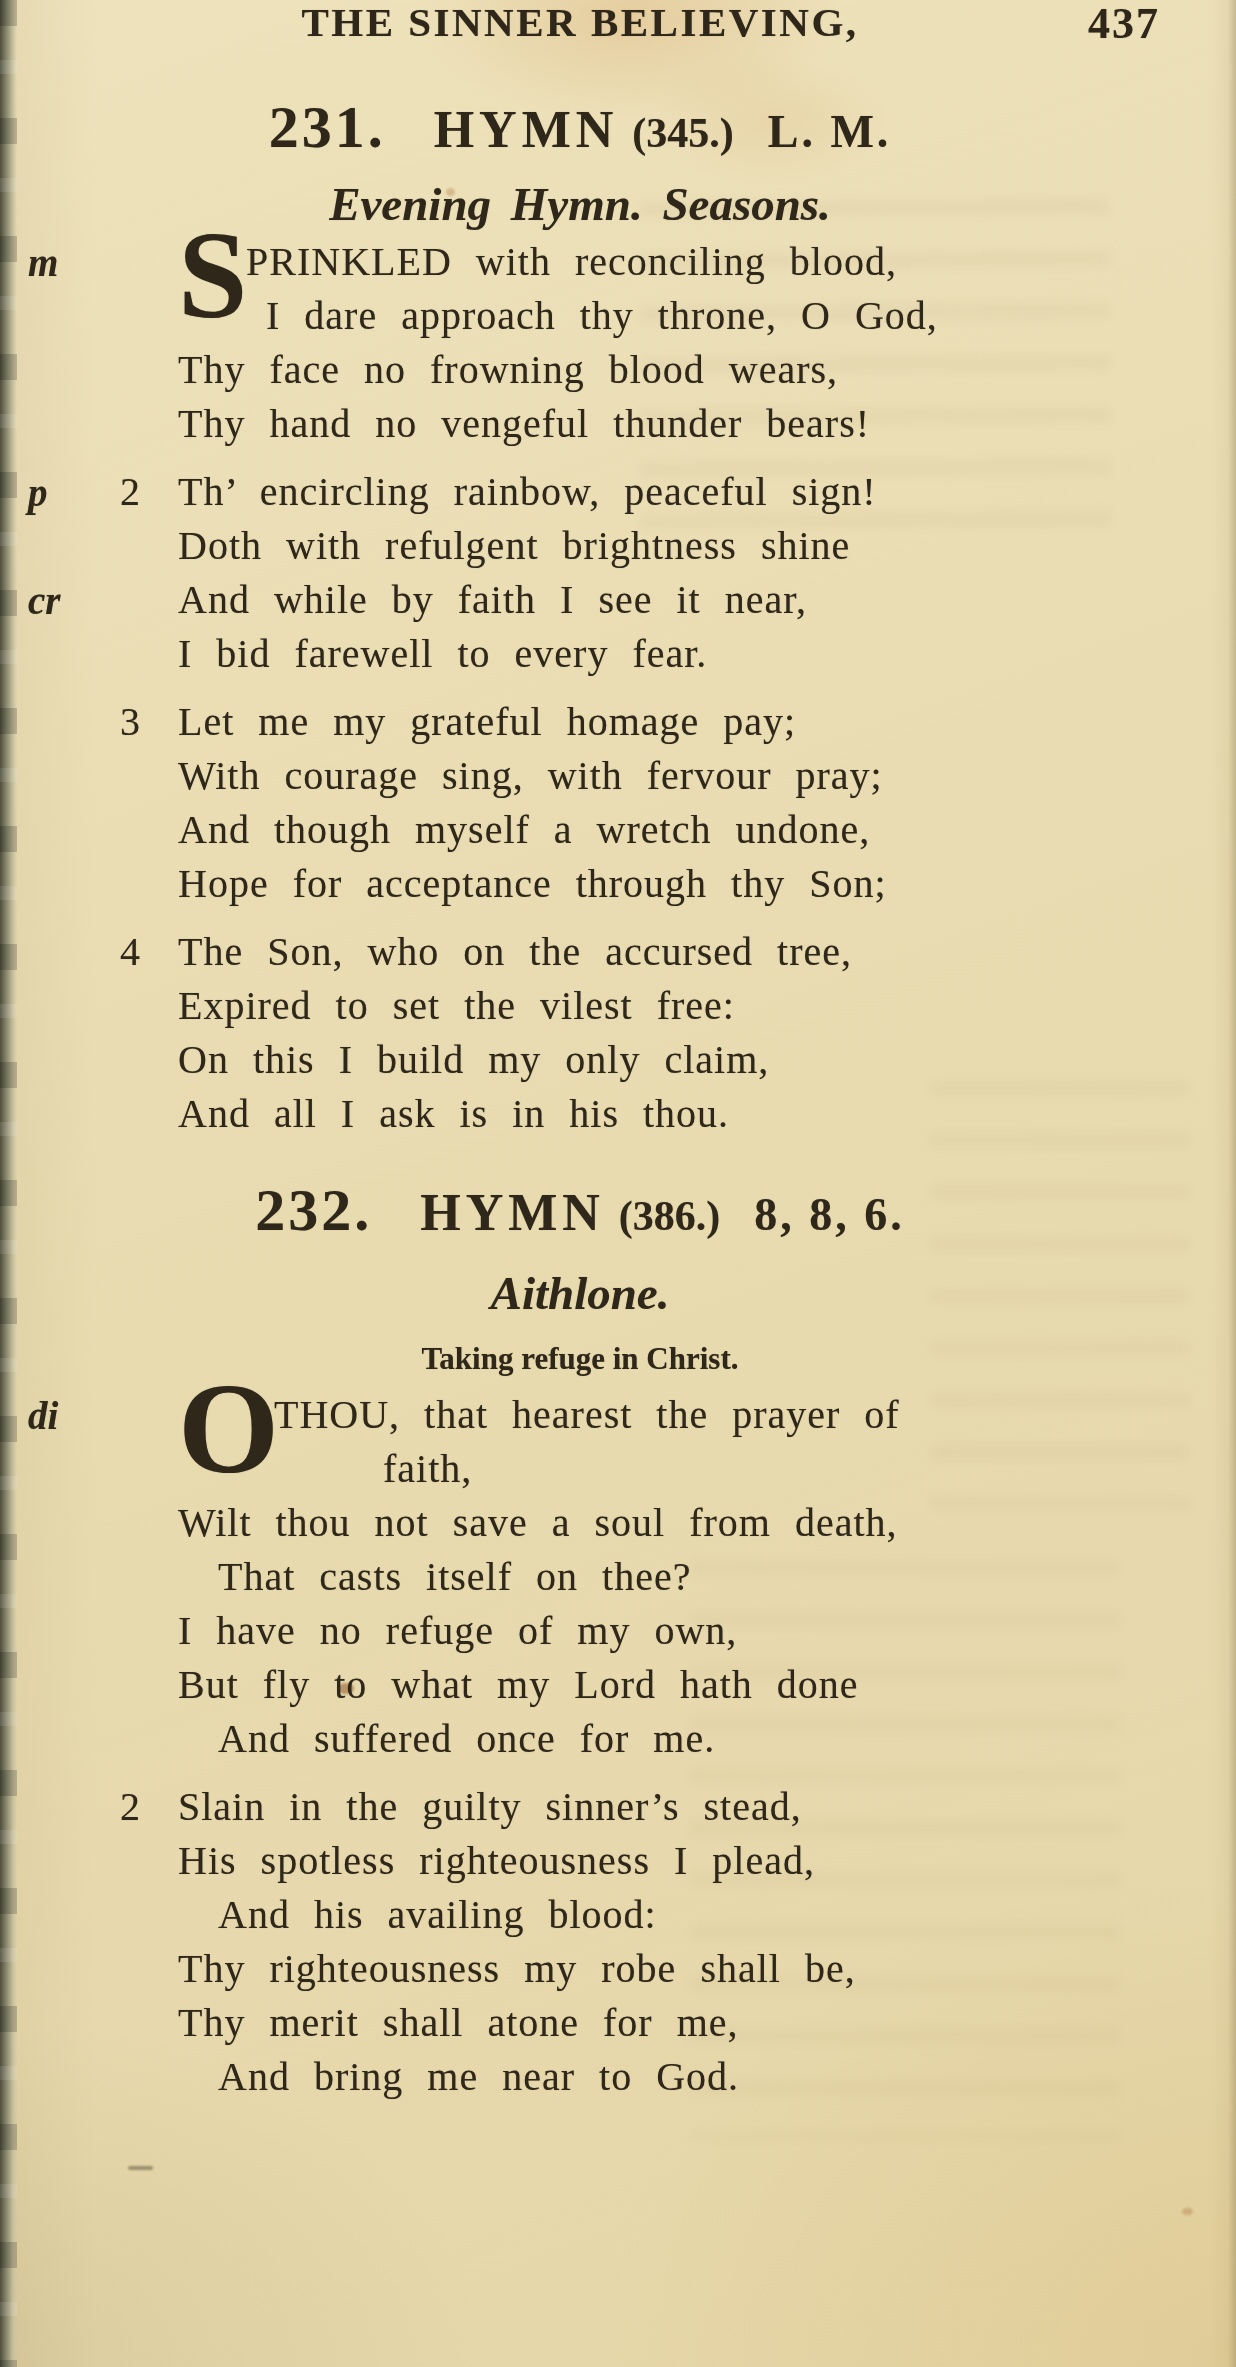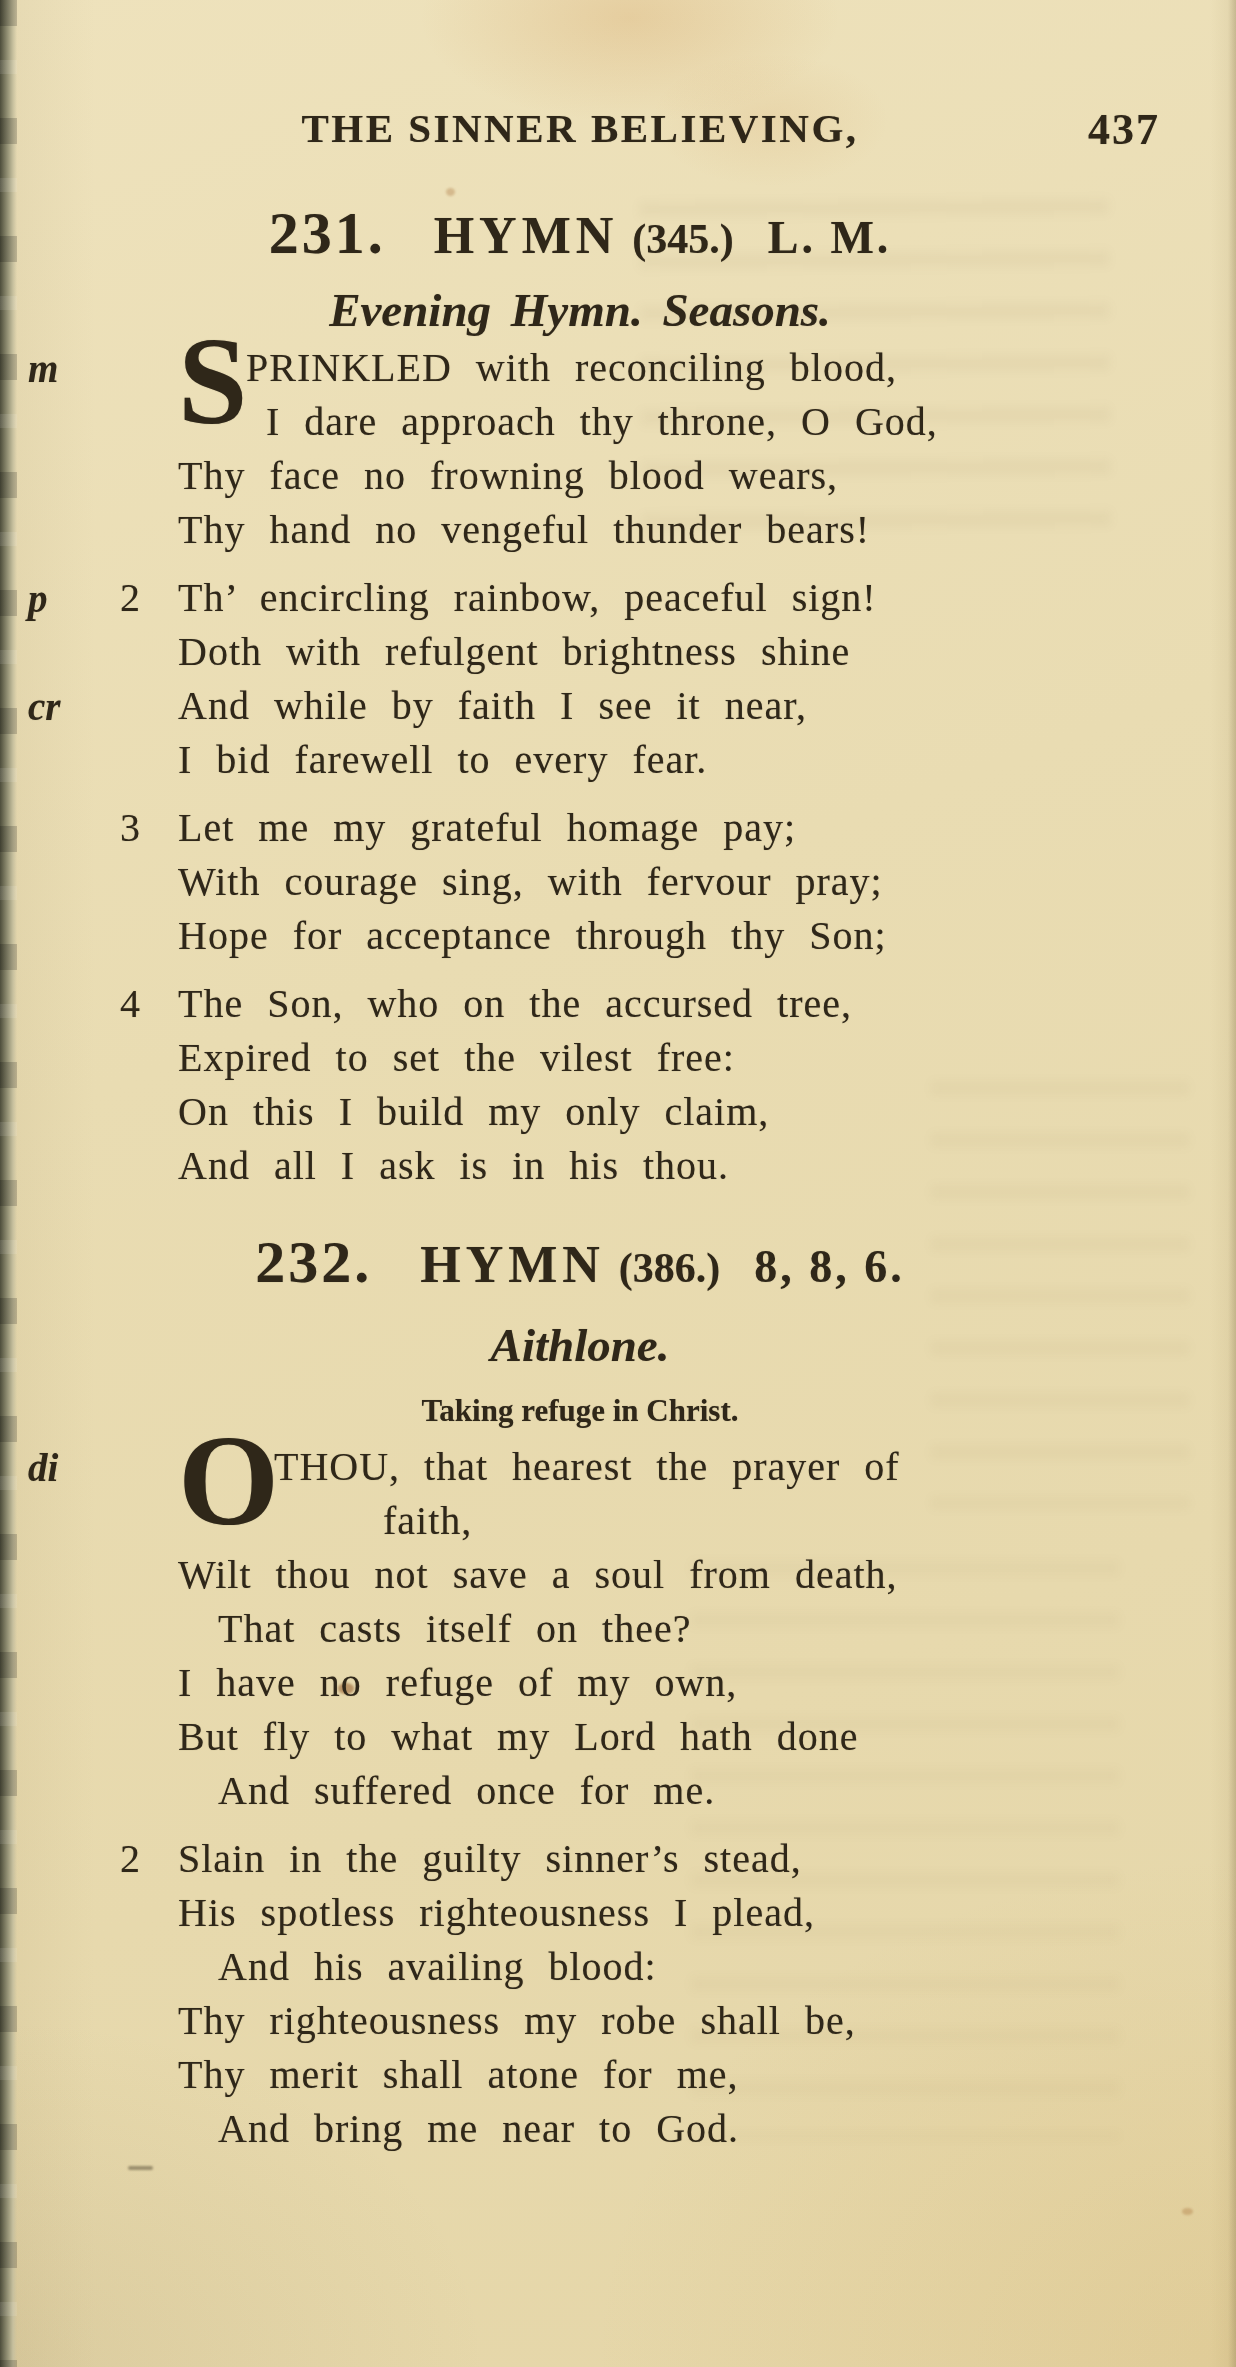--- a/index.html
+++ b/index.html
@@ -30,21 +30,21 @@
     background:repeating-linear-gradient(to bottom, rgba(125,102,60,0.10) 0 16px, rgba(0,0,0,0) 16px 52px);}
   .g1{left:640px;top:200px;width:470px;height:330px;transform:rotate(-.4deg);}
   .g2{left:930px;top:1080px;width:260px;height:430px;opacity:.42;}
   .g3{left:690px;top:1560px;width:430px;height:580px;opacity:.38;}
   .speck{position:absolute;border-radius:50%;z-index:2;filter:blur(1px);}
   .sp1{left:338px;top:1683px;width:16px;height:11px;background:rgba(138,78,30,.5);}
   .sp2{left:446px;top:188px;width:9px;height:8px;background:rgba(160,95,40,.30);}
   .sp3{left:1182px;top:2208px;width:11px;height:7px;background:rgba(160,95,40,.30);}
   .dash{left:128px;top:2166px;width:25px;height:4px;border-radius:2px;background:rgba(95,85,62,.55);}
 
-  .content{position:relative;z-index:2;padding-top:106px;}
+  .content{position:relative;z-index:2;}
 
   
   .running-head{position:relative;width:1160px;height:46px;}
   .head-title{text-align:center;font-weight:bold;font-size:41px;letter-spacing:2.5px;line-height:44px;}
   .page-num{position:absolute;right:0;top:-2px;font-weight:bold;font-size:44px;letter-spacing:2px;}
 
   .centered{width:1160px;text-align:center;}
 
   .hymn-heading{margin-top:50px;line-height:62px;white-space:nowrap;}
   .hymn-no{font-weight:bold;font-size:60px;letter-spacing:3px;}
@@ -120,20 +120,21 @@
             <span class="mark">cr</span><span>And while by faith I see it near,</span>
           </div>
           <div class="vline"><span>I bid farewell to every fear.</span></div>
         </div>
 
         <div class="stanza">
           <div class="vline">
             <span class="stanza-no">3</span><span>Let me my grateful homage pay;</span>
           </div>
           <div class="vline"><span>With courage sing, with fervour pray;</span></div>
+          <div class="vline"><span>And though myself a wretch undone,</span></div>
           <div class="vline"><span>Hope for acceptance through thy Son;</span></div>
         </div>
 
         <div class="stanza">
           <div class="vline">
             <span class="stanza-no">4</span><span>The Son, who on the accursed tree,</span>
           </div>
           <div class="vline"><span>Expired to set the vilest free:</span></div>
           <div class="vline"><span>On this I build my only claim,</span></div>
           <div class="vline"><span>And all I ask is in his thou.</span></div>

